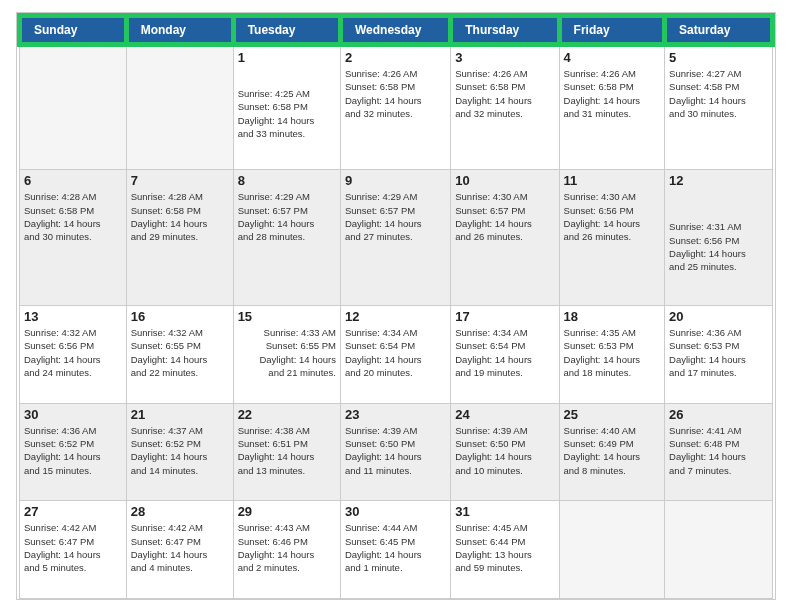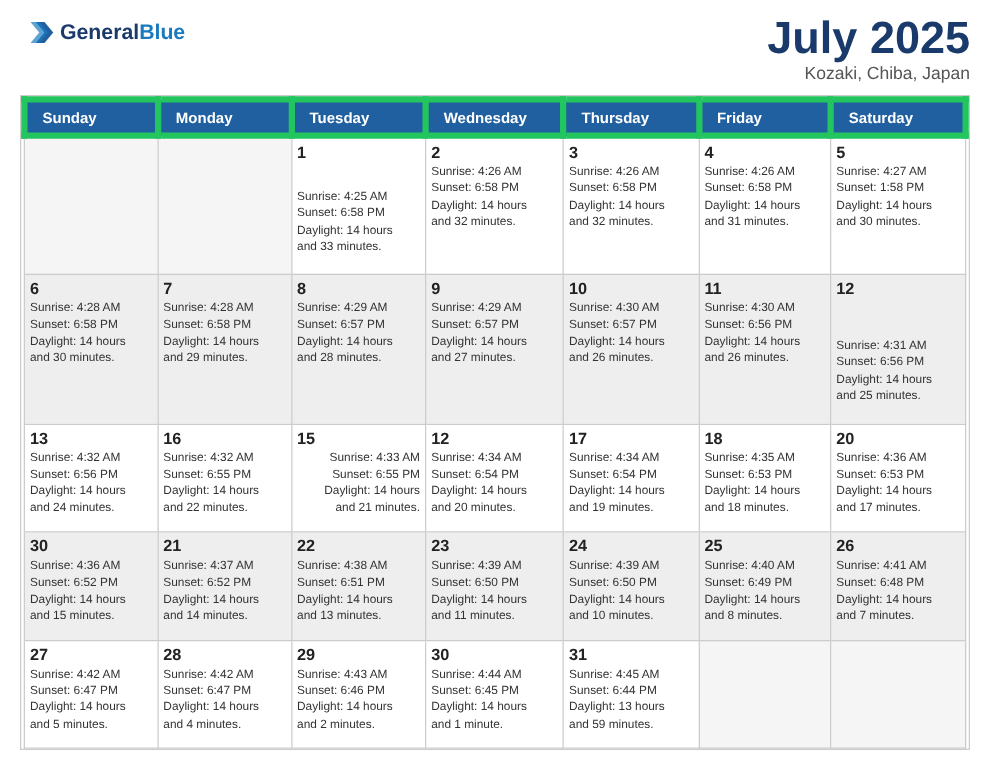--- a/index.html
+++ b/index.html
@@ -90,37 +90,20 @@
       line-height: 1.4;
     }
     .row-shaded td {
       background: #eeeeee !important;
     }
   </style>
 </head>
 <body>
 
 <div class="page">
-  <div class="header">
-    <div class="logo">
-      <svg class="logo-icon" viewBox="0 0 40 40" xmlns="http://www.w3.org/2000/svg">
-        <polygon points="28,8 38,20 28,32 18,32 28,20 18,8" fill="#2060a0"></polygon>
-        <polygon points="22,8 32,20 22,32 12,32 22,20 12,8" fill="#1a7abf" opacity="0.7"></polygon>
-      </svg>
-      <div>
-        <div style="font-size:17px;font-weight:bold;color:#1a3a6b;line-height:1.15;">
-          <span style="color:#1a3a6b;">General</span><span style="color:#1a7abf;">Blue</span>
-        </div>
-      </div>
-    </div>
-    <div class="title-block">
-      <div class="month-title">July 2025</div>
-      <div class="subtitle">Kozaki, Chiba, Japan</div>
-    </div>
-  </div>
 
   <div class="calendar">
     <table>
       <thead>
         <tr>
           <th>Sunday</th>
           <th>Monday</th>
           <th>Tuesday</th>
           <th>Wednesday</th>
           <th>Thursday</th>
@@ -156,21 +139,21 @@
             <td>
               <div class="day-num">4</div>
               <div class="day-info" style="white-space: pre-line;">Sunrise: 4:26 AM
 Sunset: 6:58 PM
 Daylight: 14 hours
 and 31 minutes.</div>
             </td>
             <td>
               <div class="day-num">5</div>
               <div class="day-info" style="white-space: pre-line;">Sunrise: 4:27 AM
-Sunset: 1:58 PM
+Sunset: 4:58 PM
 Daylight: 14 hours
 and 30 minutes.</div>
             </td>
           </tr>
           <tr class="row-shaded">
             <td>
               <div class="day-num">6</div>
               <div class="day-info" style="white-space: pre-line;">Sunrise: 4:28 AM
 Sunset: 6:58 PM
 Daylight: 14 hours

